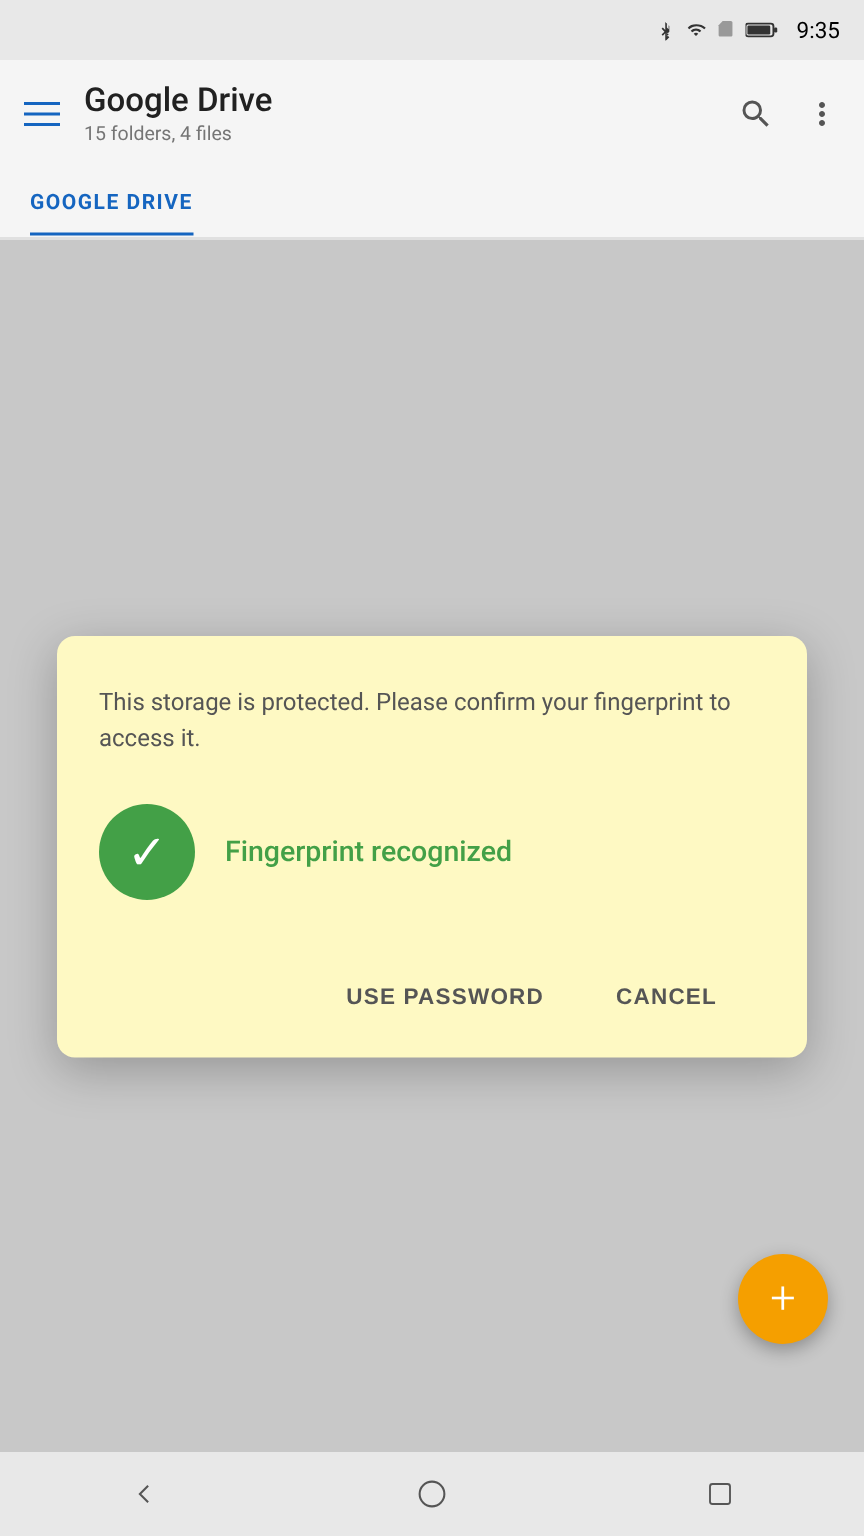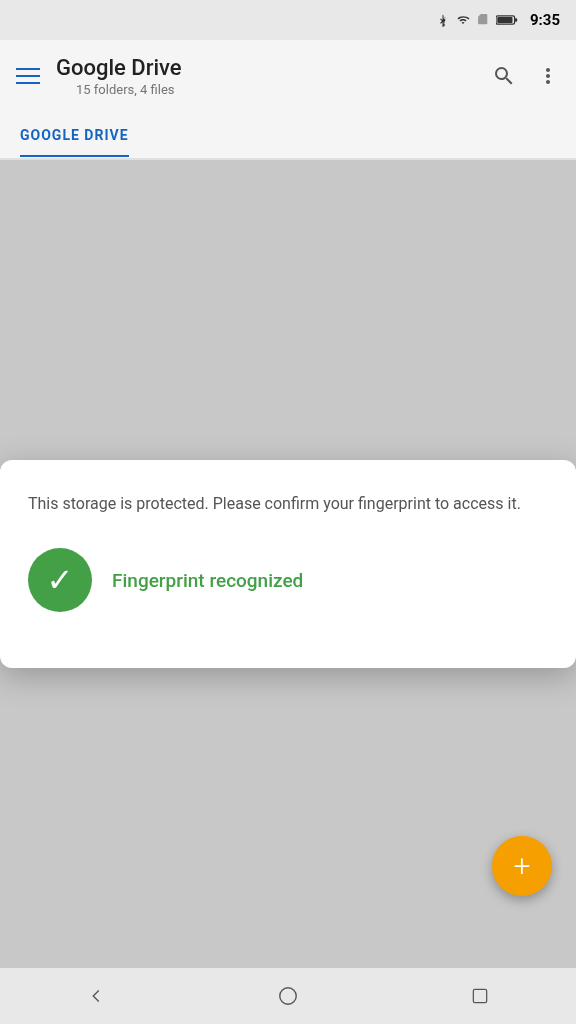--- a/index.html
+++ b/index.html
@@ -26,21 +26,21 @@
     }
 
     .status-icons {
       display: flex;
       align-items: center;
       gap: 6px;
     }
 
     .status-time {
       font-size: 15px;
-      font-weight: 700;
+      font-weight: 400;
       color: #000;
       margin-left: 6px;
     }
 
     
     .app-bar {
       width: 100%;
       height: 72px;
       background: #f5f5f5;
       display: flex;
@@ -58,21 +58,20 @@
     .app-bar-title {
       font-size: 22px;
       font-weight: 500;
       color: #212121;
       line-height: 1.2;
     }
 
     .app-bar-subtitle {
       font-size: 13px;
       color: #757575;
-      margin-left: 20px;
     }
 
     .app-bar-actions {
       display: flex;
       align-items: center;
       gap: 20px;
     }
 
     .hamburger-icon {
       display: flex;
@@ -134,22 +133,22 @@
       height: calc(1024px - 40px - 72px - 48px - 56px);
       background: #c8c8c8;
       display: flex;
       align-items: center;
       justify-content: center;
       position: relative;
     }
 
     
     .dialog {
-      width: 576px;
-      background: #ffffff;
+      width: 500px;
+      background: #fef9c3;
       border-radius: 12px;
       padding: 32px 40px 20px 28px;
       box-shadow: 0 8px 32px rgba(0,0,0,0.25);
       position: relative;
     }
 
     .dialog-message {
       font-size: 16px;
       color: #555;
       line-height: 1.5;
@@ -310,20 +309,24 @@
   <div class="dialog">
     <p class="dialog-message">This storage is protected. Please confirm your fingerprint to access it.</p>
 
     <div class="fingerprint-row">
       <div class="fingerprint-circle">
         <span class="checkmark-icon">✓</span>
       </div>
       <span class="fingerprint-text">Fingerprint recognized</span>
     </div>
 
+    <div class="dialog-actions">
+      <button class="dialog-btn">USE PASSWORD</button>
+      <button class="dialog-btn">CANCEL</button>
+    </div>
   </div>
 
   <div class="fab">
     <span class="fab-icon">+</span>
   </div>
 
 </div>
 
 <div class="bottom-nav">
   <div class="nav-btn">

